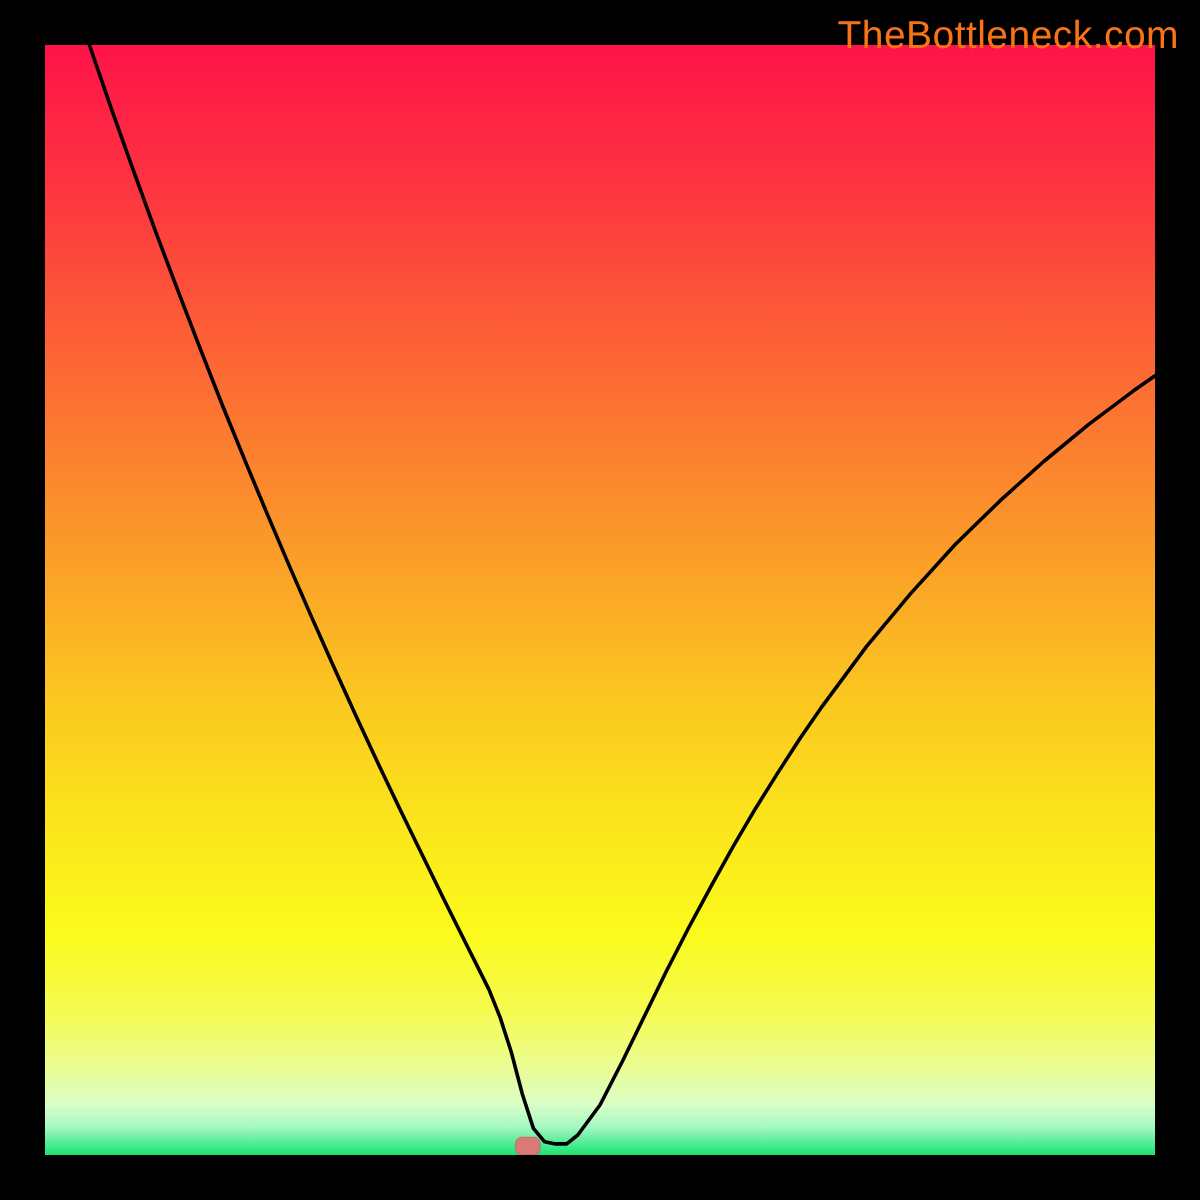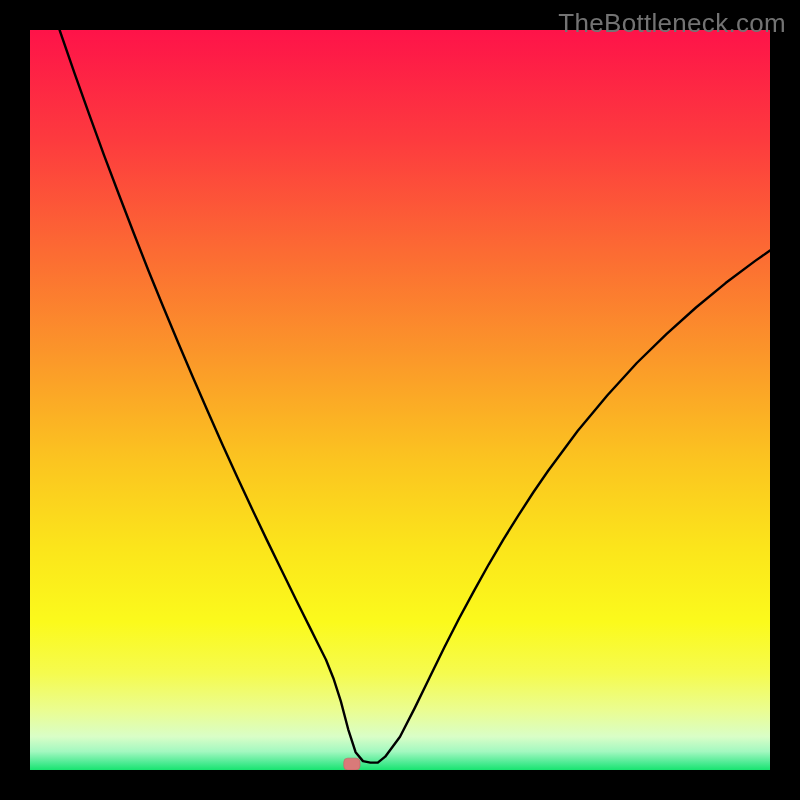--- a/index.html
+++ b/index.html
@@ -14,21 +14,21 @@
   .outer {
     position: relative;
     width: 800px;
     height: 800px;
     background: #000;
   }
   .watermark {
     position: absolute;
     top: 8px;
     right: 14px;
-    color: #737373;
+    color: #f97316;
     font-size: 26px;
     font-weight: 500;
     letter-spacing: 0.3px;
     z-index: 10;
   }
   .plot-wrap {
     position: absolute;
     left: 30px;
     top: 30px;
     width: 740px;

